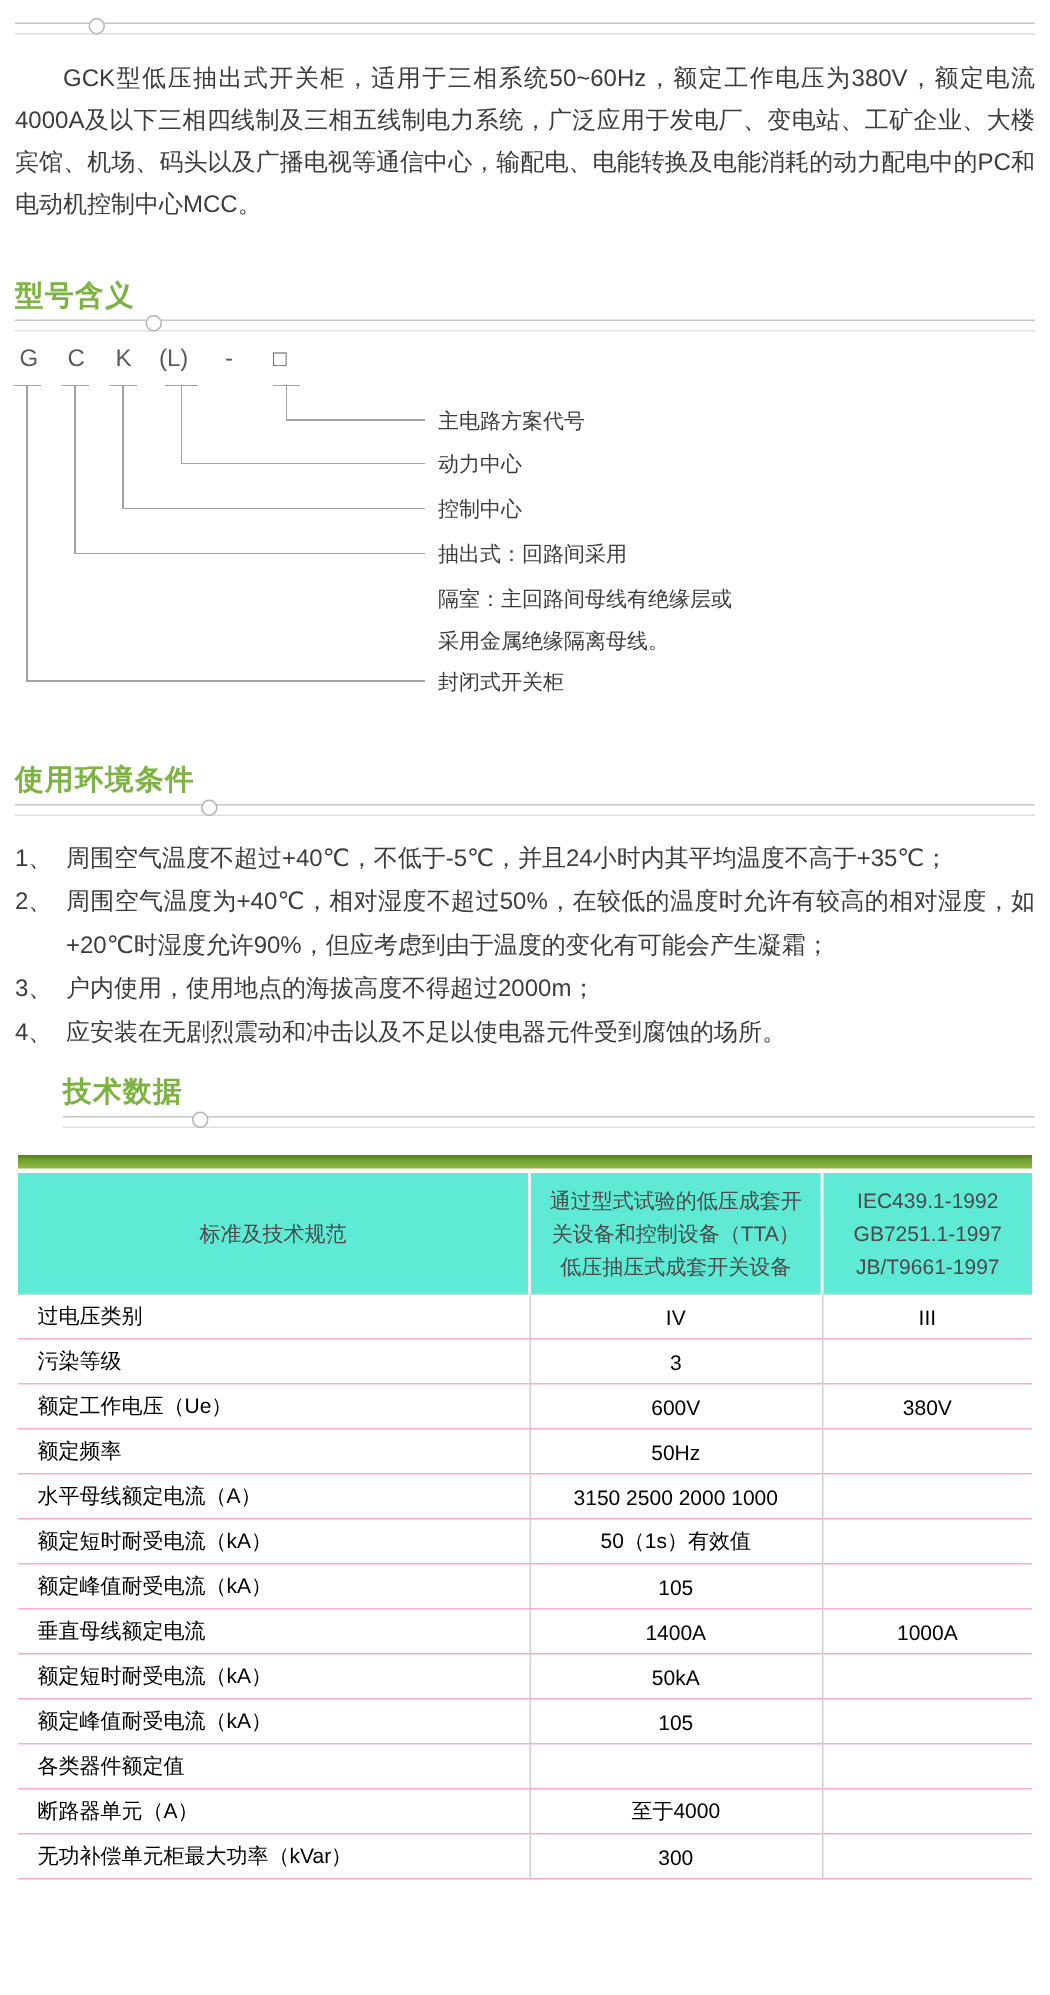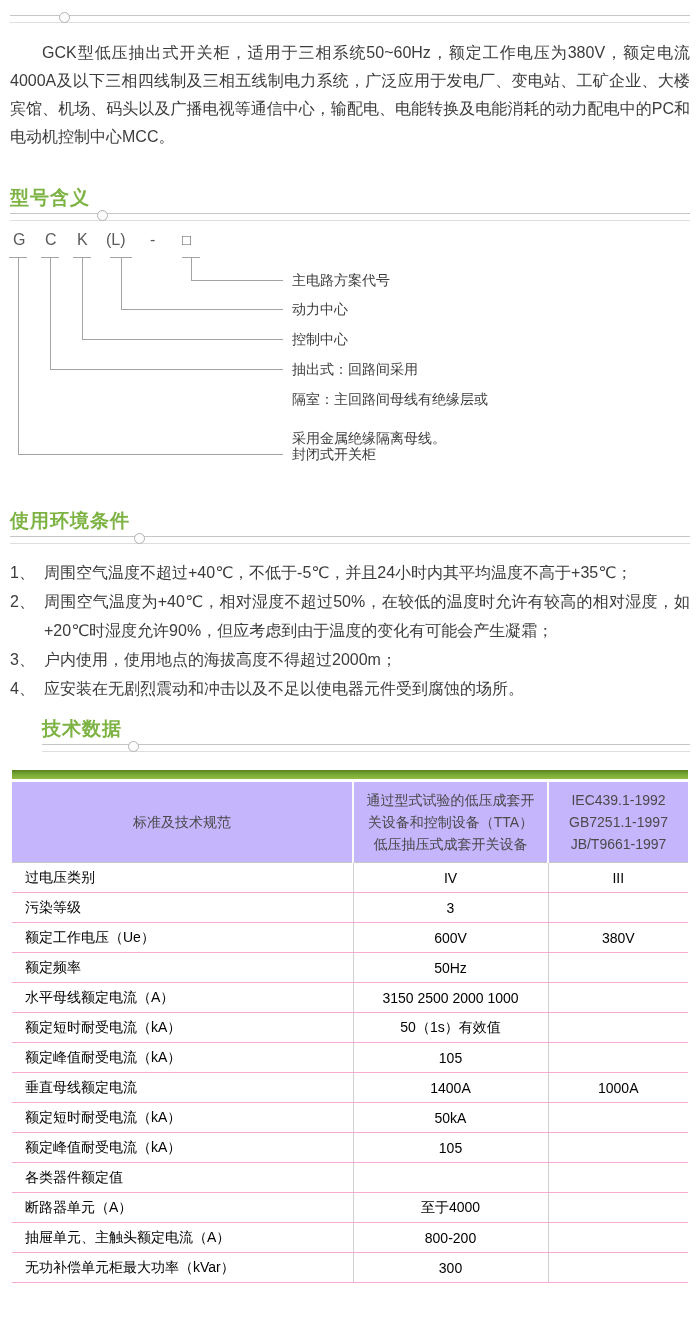--- a/index.html
+++ b/index.html
@@ -50,21 +50,21 @@
   
   .table-topbar {
     width:676px; height:9px; margin:18px 0 3px 12px;
     background:linear-gradient(to bottom,#567f21 0%,#6fa02f 35%,#92bd45 100%);
   }
   table.tech { width:676px; margin-left:12px; border-collapse:collapse; table-layout:fixed; }
   table.tech col.c1 { width:341px; }
   table.tech col.c2 { width:195px; }
   table.tech col.c3 { width:140px; }
   table.tech thead th {
-    background:#c4b5fd; font-weight:normal; font-size:14px; color:#4a4a4a;
+    background:#5eead4; font-weight:normal; font-size:14px; color:#4a4a4a;
     height:80px; vertical-align:middle; text-align:center;
     border-bottom:1px solid #c8c8c8; line-height:22px; padding:0;
   }
   table.tech thead th.sep { border-left:2px solid #fafafa; }
   table.tech td {
     height:29px; font-size:14px; color:#000000; padding:0;
     border-bottom:1px solid #f9a8d4; vertical-align:middle;
   }
   table.tech td.lbl { text-align:left; padding-left:13px; }
   table.tech td.val { text-align:center; border-left:1px solid #cfcfcf; }
@@ -112,21 +112,21 @@
     <span class="code-letter" style="left:77px;">K</span>
     <span class="code-letter" style="left:106px;">(L)</span>
     <span class="code-letter" style="left:150px;">-</span>
     <span class="code-letter" style="left:182px; font-size:15px;">□</span>
 
     <div class="dg-label" style="top:42px;">主电路方案代号</div>
     <div class="dg-label" style="top:71px;">动力中心</div>
     <div class="dg-label" style="top:101px;">控制中心</div>
     <div class="dg-label" style="top:131px;">抽出式：回路间采用</div>
     <div class="dg-label" style="top:161px;">隔室：主回路间母线有绝缘层或</div>
-    <div class="dg-label" style="top:200px;">采用金属绝缘隔离母线。</div>
+    <div class="dg-label" style="top:189px;">采用金属绝缘隔离母线。</div>
     <div class="dg-label" style="top:216px;">封闭式开关柜</div>
   </div>
 
   <div style="margin-top:40px;">
     <h2 class="sec-heading">使用环境条件</h2>
     <div class="divider">
       <span class="knob" style="left:124px;"></span>
     </div>
   </div>
 
@@ -234,25 +234,20 @@
         <td class="lbl">各类器件额定值</td>
         <td class="val"></td>
         <td class="val"></td>
       </tr>
       <tr>
         <td class="lbl">断路器单元（A）</td>
         <td class="val">至于4000</td>
         <td class="val"></td>
       </tr>
       <tr>
-        <td class="lbl">抽屉单元、主触头额定电流（A）</td>
-        <td class="val">800-200</td>
-        <td class="val"></td>
-      </tr>
-      <tr>
         <td class="lbl">无功补偿单元柜最大功率（kVar）</td>
         <td class="val">300</td>
         <td class="val"></td>
       </tr>
 
     </tbody>
   </table>
 
 </div>
 

